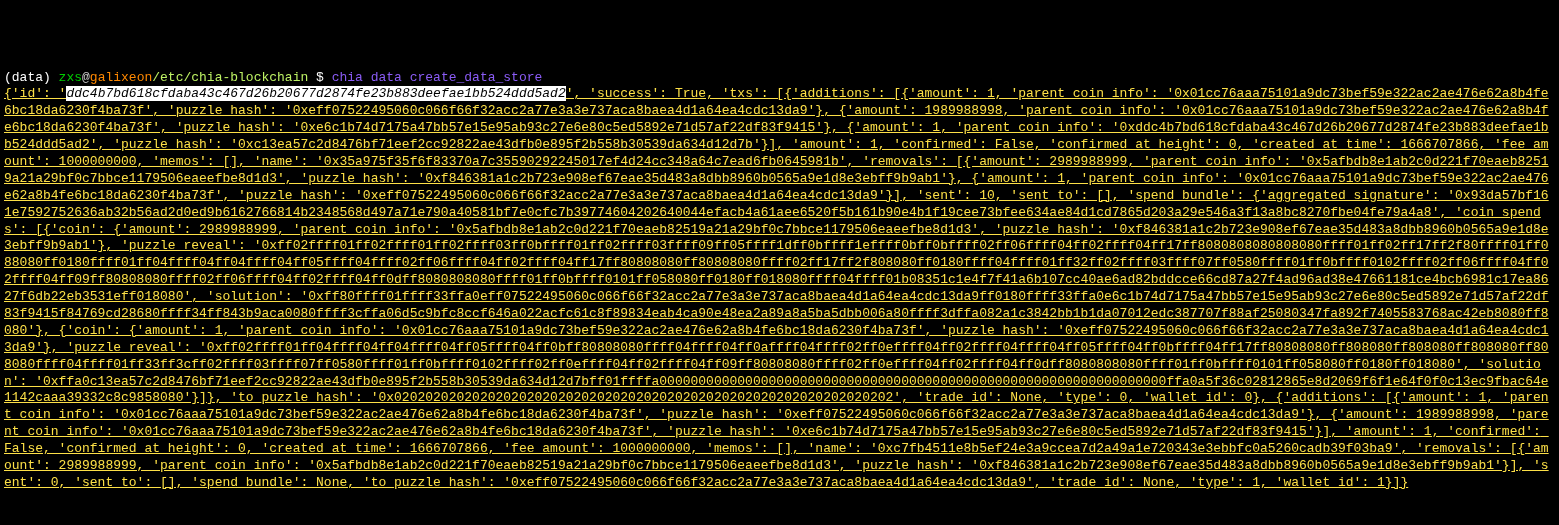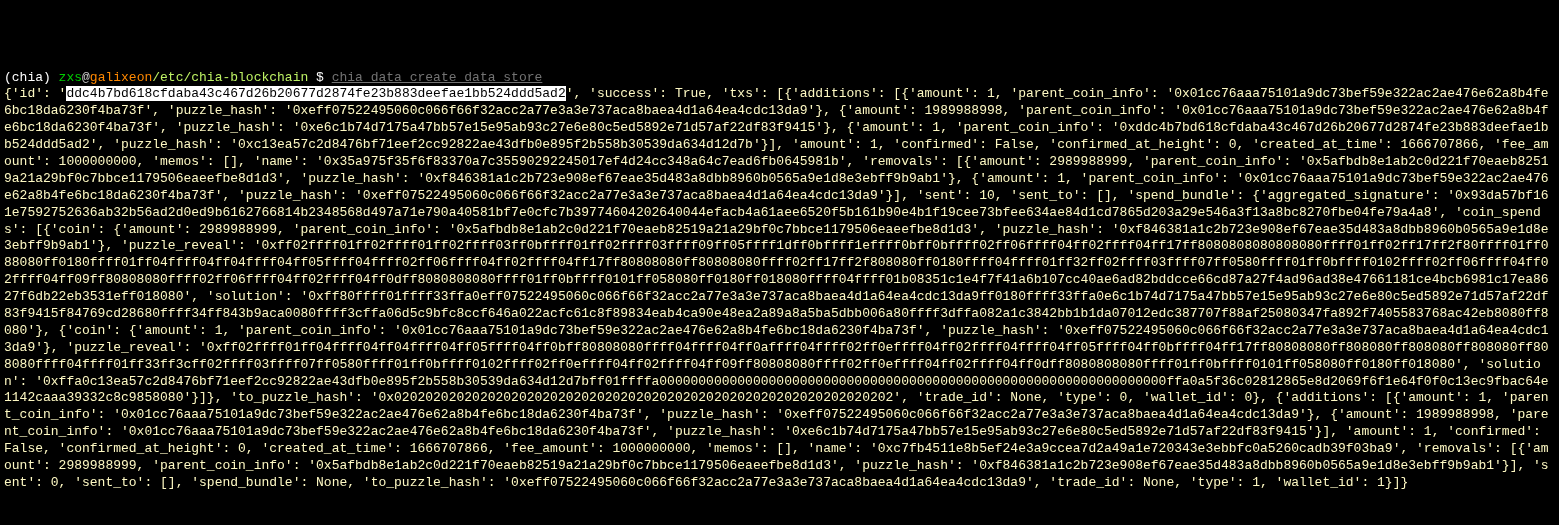--- a/index.html
+++ b/index.html
@@ -21,29 +21,30 @@
     }
     .prompt {
       display: inline;
     }
     .venv { color: #ffffff; }
     .user { color: #00cc00; margin-top: 12px; }
     .at { color: #cccccc; }
     .host { color: #ff8800; margin-top: 40px; }
     .path { color: #bef264; }
     .dollar { color: #ffffff; }
-    .command { color: #737373; text-decoration: underline; }
-    .output { color: #fef9c3; }
+    .command { color: #8b5cf6; }
+    .output { color: #fde047; text-decoration: underline; }
     .highlighted {
       background-color: #ffffff;
       color: #000000;
+      font-style: italic;
     }
   </style>
 </head>
 <body>
 
 
 
-<div><span class="prompt"><span class="venv">(chia) </span><span class="user">zxs</span><span class="at">@</span><span class="host">galixeon</span><span class="path">/etc/chia-blockchain</span><span class="dollar"> $ </span><span class="command">chia data create_data_store</span></span>
+<div><span class="prompt"><span class="venv">(data) </span><span class="user">zxs</span><span class="at">@</span><span class="host">galixeon</span><span class="path">/etc/chia-blockchain</span><span class="dollar"> $ </span><span class="command">chia data create_data_store</span></span>
 <span class="output">{'id': '</span><span class="highlighted">ddc4b7bd618cfdaba43c467d26b20677d2874fe23b883deefae1bb524ddd5ad2</span><span class="output">', 'success': True, 'txs': [{'additions': [{'amount': 1, 'parent_coin_info': '0x01cc76aaa75101a9dc73bef59e322ac2ae476e62a8b4fe6bc18da6230f4ba73f', 'puzzle_hash': '0xeff07522495060c066f66f32acc2a77e3a3e737aca8baea4d1a64ea4cdc13da9'}, {'amount': 1989988998, 'parent_coin_info': '0x01cc76aaa75101a9dc73bef59e322ac2ae476e62a8b4fe6bc18da6230f4ba73f', 'puzzle_hash': '0xe6c1b74d7175a47bb57e15e95ab93c27e6e80c5ed5892e71d57af22df83f9415'}, {'amount': 1, 'parent_coin_info': '0xddc4b7bd618cfdaba43c467d26b20677d2874fe23b883deefae1bb524ddd5ad2', 'puzzle_hash': '0xc13ea57c2d8476bf71eef2cc92822ae43dfb0e895f2b558b30539da634d12d7b'}], 'amount': 1, 'confirmed': False, 'confirmed_at_height': 0, 'created_at_time': 1666707866, 'fee_amount': 1000000000, 'memos': [], 'name': '0x35a975f35f6f83370a7c35590292245017ef4d24cc348a64c7ead6fb0645981b', 'removals': [{'amount': 2989988999, 'parent_coin_info': '0x5afbdb8e1ab2c0d221f70eaeb82519a21a29bf0c7bbce1179506eaeefbe8d1d3', 'puzzle_hash': '0xf846381a1c2b723e908ef67eae35d483a8dbb8960b0565a9e1d8e3ebff9b9ab1'}, {'amount': 1, 'parent_coin_info': '0x01cc76aaa75101a9dc73bef59e322ac2ae476e62a8b4fe6bc18da6230f4ba73f', 'puzzle_hash': '0xeff07522495060c066f66f32acc2a77e3a3e737aca8baea4d1a64ea4cdc13da9'}], 'sent': 10, 'sent_to': [], 'spend_bundle': {'aggregated_signature': '0x93da57bf161e7592752636ab32b56ad2d0ed9b6162766814b2348568d497a71e790a40581bf7e0cfc7b39774604202640044efacb4a61aee6520f5b161b90e4b1f19cee73bfee634ae84d1cd7865d203a29e546a3f13a8bc8270fbe04fe79a4a8', 'coin_spends': [{'coin': {'amount': 2989988999, 'parent_coin_info': '0x5afbdb8e1ab2c0d221f70eaeb82519a21a29bf0c7bbce1179506eaeefbe8d1d3', 'puzzle_hash': '0xf846381a1c2b723e908ef67eae35d483a8dbb8960b0565a9e1d8e3ebff9b9ab1'}, 'puzzle_reveal': '0xff02ffff01ff02ffff01ff02ffff03ff0bffff01ff02ffff03ffff09ff05ffff1dff0bffff1effff0bff0bffff02ff06ffff04ff02ffff04ff17ff8080808080808080ffff01ff02ff17ff2f80ffff01ff088080ff0180ffff01ff04ffff04ff04ffff04ff05ffff04ffff02ff06ffff04ff02ffff04ff17ff80808080ff80808080ffff02ff17ff2f808080ff0180ffff04ffff01ff32ff02ffff03ffff07ff0580ffff01ff0bffff0102ffff02ff06ffff04ff02ffff04ff09ff80808080ffff02ff06ffff04ff02ffff04ff0dff8080808080ffff01ff0bffff0101ff058080ff0180ff018080ffff04ffff01b08351c1e4f7f41a6b107cc40ae6ad82bddcce66cd87a27f4ad96ad38e47661181ce4bcb6981c17ea8627f6db22eb3531eff018080', 'solution': '0xff80ffff01ffff33ffa0eff07522495060c066f66f32acc2a77e3a3e737aca8baea4d1a64ea4cdc13da9ff0180ffff33ffa0e6c1b74d7175a47bb57e15e95ab93c27e6e80c5ed5892e71d57af22df83f9415f84769cd28680ffff34ff843b9aca0080ffff3cffa06d5c9bfc8ccf646a022acfc61c8f89834eab4ca90e48ea2a89a8a5ba5dbb006a80ffff3dffa082a1c3842bb1b1da07012edc387707f88af25080347fa892f7405583768ac42eb8080ff8080'}, {'coin': {'amount': 1, 'parent_coin_info': '0x01cc76aaa75101a9dc73bef59e322ac2ae476e62a8b4fe6bc18da6230f4ba73f', 'puzzle_hash': '0xeff07522495060c066f66f32acc2a77e3a3e737aca8baea4d1a64ea4cdc13da9'}, 'puzzle_reveal': '0xff02ffff01ff04ffff04ff04ffff04ff05ffff04ff0bff80808080ffff04ffff04ff0affff04ffff02ff0effff04ff02ffff04ffff04ff05ffff04ff0bffff04ff17ff80808080ff808080ff808080ff808080ff808080ffff04ffff01ff33ff3cff02ffff03ffff07ff0580ffff01ff0bffff0102ffff02ff0effff04ff02ffff04ff09ff80808080ffff02ff0effff04ff02ffff04ff0dff8080808080ffff01ff0bffff0101ff058080ff0180ff018080', 'solution': '0xffa0c13ea57c2d8476bf71eef2cc92822ae43dfb0e895f2b558b30539da634d12d7bff01ffffa00000000000000000000000000000000000000000000000000000000000000000ffa0a5f36c02812865e8d2069f6f1e64f0f0c13ec9fbac64e1142caaa39332c8c9858080'}]}, 'to_puzzle_hash': '0x0202020202020202020202020202020202020202020202020202020202020202', 'trade_id': None, 'type': 0, 'wallet_id': 0}, {'additions': [{'amount': 1, 'parent_coin_info': '0x01cc76aaa75101a9dc73bef59e322ac2ae476e62a8b4fe6bc18da6230f4ba73f', 'puzzle_hash': '0xeff07522495060c066f66f32acc2a77e3a3e737aca8baea4d1a64ea4cdc13da9'}, {'amount': 1989988998, 'parent_coin_info': '0x01cc76aaa75101a9dc73bef59e322ac2ae476e62a8b4fe6bc18da6230f4ba73f', 'puzzle_hash': '0xe6c1b74d7175a47bb57e15e95ab93c27e6e80c5ed5892e71d57af22df83f9415'}], 'amount': 1, 'confirmed': False, 'confirmed_at_height': 0, 'created_at_time': 1666707866, 'fee_amount': 1000000000, 'memos': [], 'name': '0xc7fb4511e8b5ef24e3a9ccea7d2a49a1e720343e3ebbfc0a5260cadb39f03ba9', 'removals': [{'amount': 2989988999, 'parent_coin_info': '0x5afbdb8e1ab2c0d221f70eaeb82519a21a29bf0c7bbce1179506eaeefbe8d1d3', 'puzzle_hash': '0xf846381a1c2b723e908ef67eae35d483a8dbb8960b0565a9e1d8e3ebff9b9ab1'}], 'sent': 0, 'sent_to': [], 'spend_bundle': None, 'to_puzzle_hash': '0xeff07522495060c066f66f32acc2a77e3a3e737aca8baea4d1a64ea4cdc13da9', 'trade_id': None, 'type': 1, 'wallet_id': 1}]}</span></div>
 
 
 
 
 </body></html>

